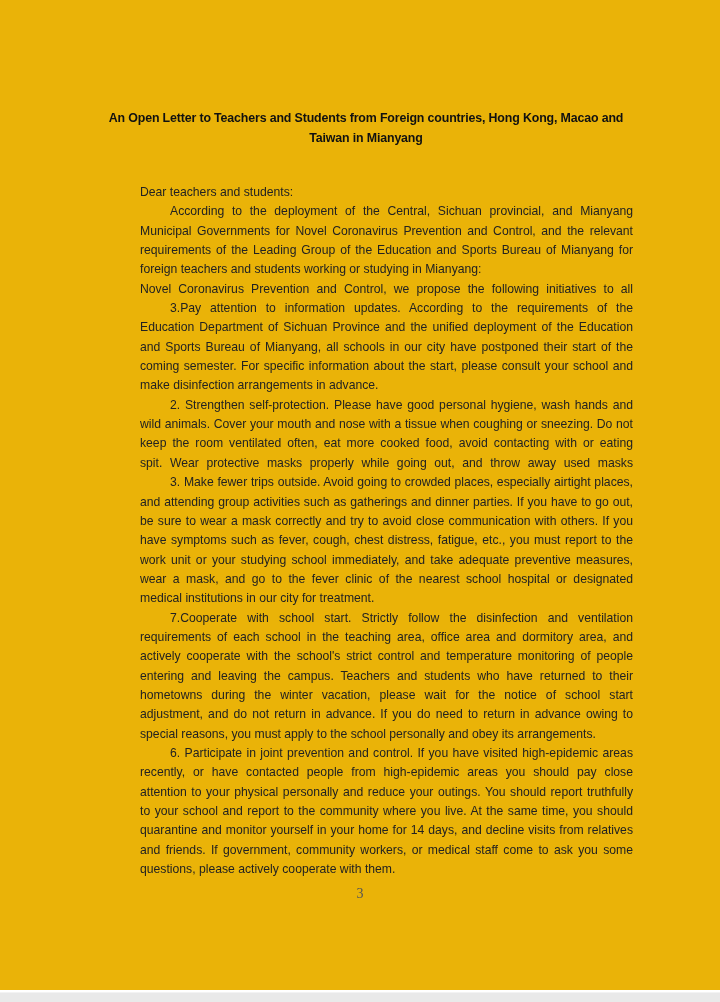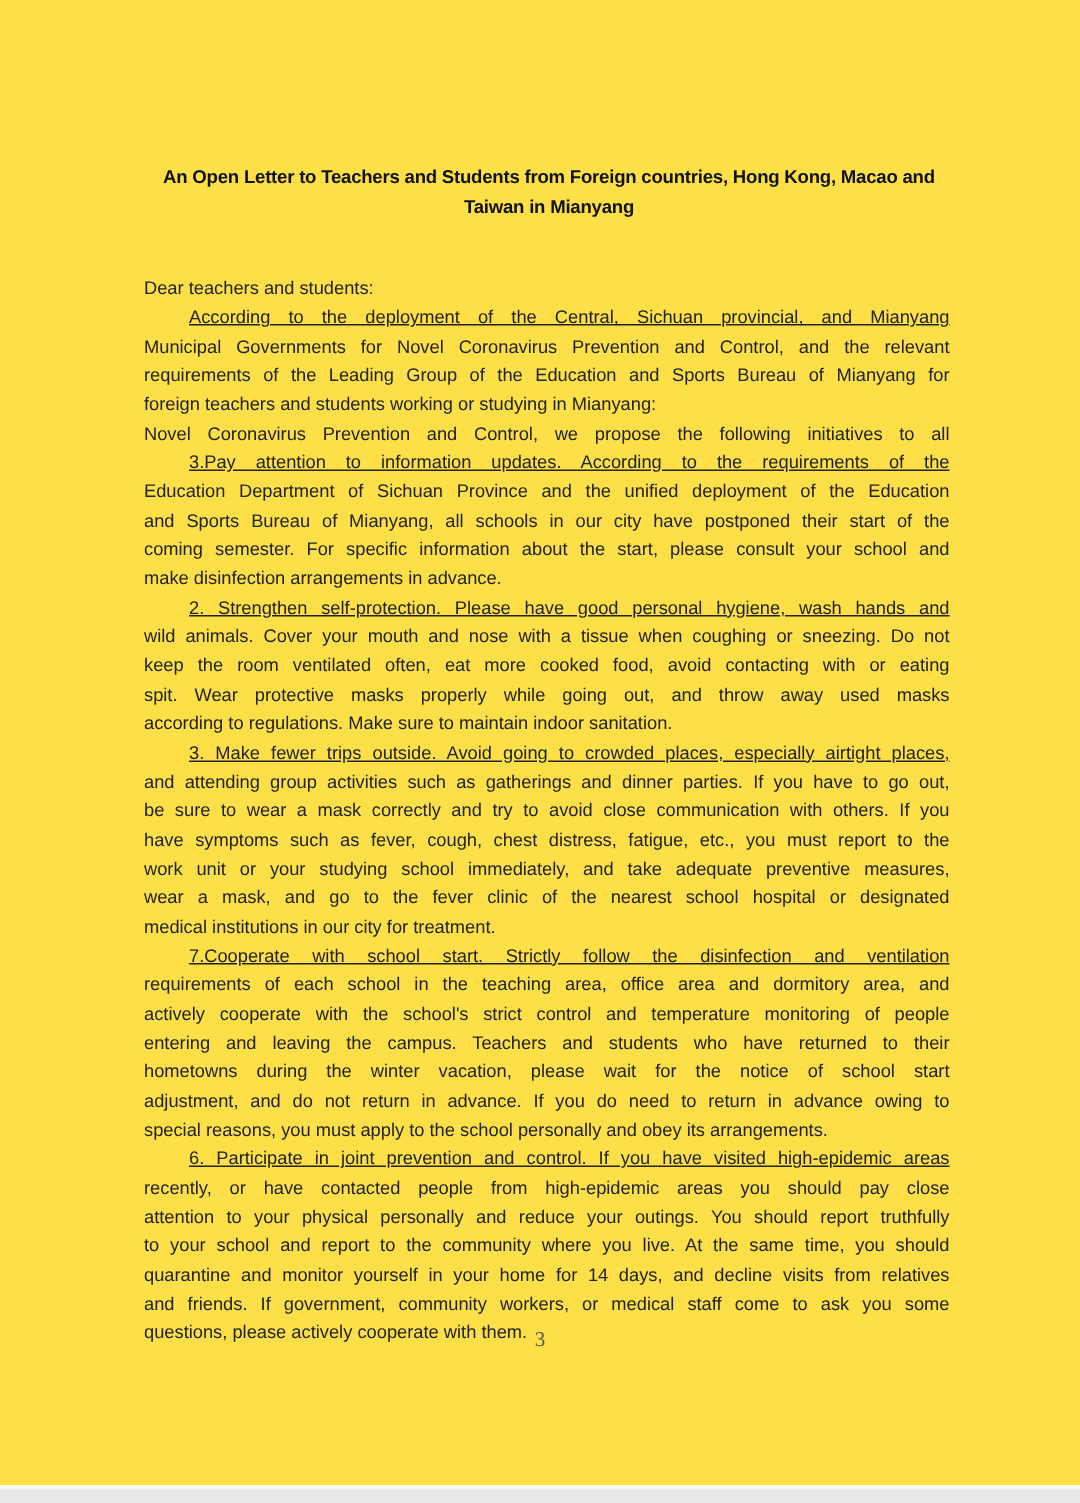--- a/index.html
+++ b/index.html
@@ -13,21 +13,21 @@
       position: relative;
       overflow: hidden;
       font-family: "Liberation Sans", "DejaVu Sans", sans-serif;
       color: #1e1e1e;
     }
     .page {
       position: absolute;
       left: 0; top: 0;
       width: 720px;
       height: 990px;
-      background: #fde047;
+      background: #eab308;
     }
     .title {
       position: absolute;
       left: 90px;
       top: 108px;
       width: 552px;
       text-align: center;
       font-weight: bold;
       font-size: 12.4px;
       line-height: 20px;
@@ -43,27 +43,27 @@
       line-height: 19.35px;
       color: #222222;
     }
     .line {
       display: block;
       white-space: nowrap;
       text-align: justify;
       text-align-last: justify;
       height: 19.35px;
       overflow: visible;
+      margin-left: 44px;
     }
     .line.last {
       text-align-last: left;
     }
     .line.indent {
       padding-left: 30px;
-      text-decoration: underline;
     }
     .page-number {
       position: absolute;
       left: 0;
       width: 720px;
       top: 886px;
       text-align: center;
       font-family: "Liberation Serif", "DejaVu Serif", serif;
       font-size: 14px;
       color: #555555;
@@ -105,21 +105,20 @@
       <span class="line">and Sports Bureau of Mianyang, all schools in our city have postponed their start of the</span>
       <span class="line">coming semester. For specific information about the start, please consult your school and</span>
       <span class="line last">make disinfection arrangements in advance.</span>
     </div>
 
     <div>
       <span class="line indent">2. Strengthen self-protection. Please have good personal hygiene, wash hands and</span>
       <span class="line">wild animals. Cover your mouth and nose with a tissue when coughing or sneezing. Do not</span>
       <span class="line">keep the room ventilated often, eat more cooked food, avoid contacting with or eating</span>
       <span class="line">spit. Wear protective masks properly while going out, and throw away used masks</span>
-      <span class="line last">according to regulations. Make sure to maintain indoor sanitation.</span>
     </div>
 
     <div>
       <span class="line indent">3. Make fewer trips outside. Avoid going to crowded places, especially airtight places,</span>
       <span class="line">and attending group activities such as gatherings and dinner parties. If you have to go out,</span>
       <span class="line">be sure to wear a mask correctly and try to avoid close communication with others. If you</span>
       <span class="line">have symptoms such as fever, cough, chest distress, fatigue, etc., you must report to the</span>
       <span class="line">work unit or your studying school immediately, and take adequate preventive measures,</span>
       <span class="line">wear a mask, and go to the fever clinic of the nearest school hospital or designated</span>
       <span class="line last">medical institutions in our city for treatment.</span>

